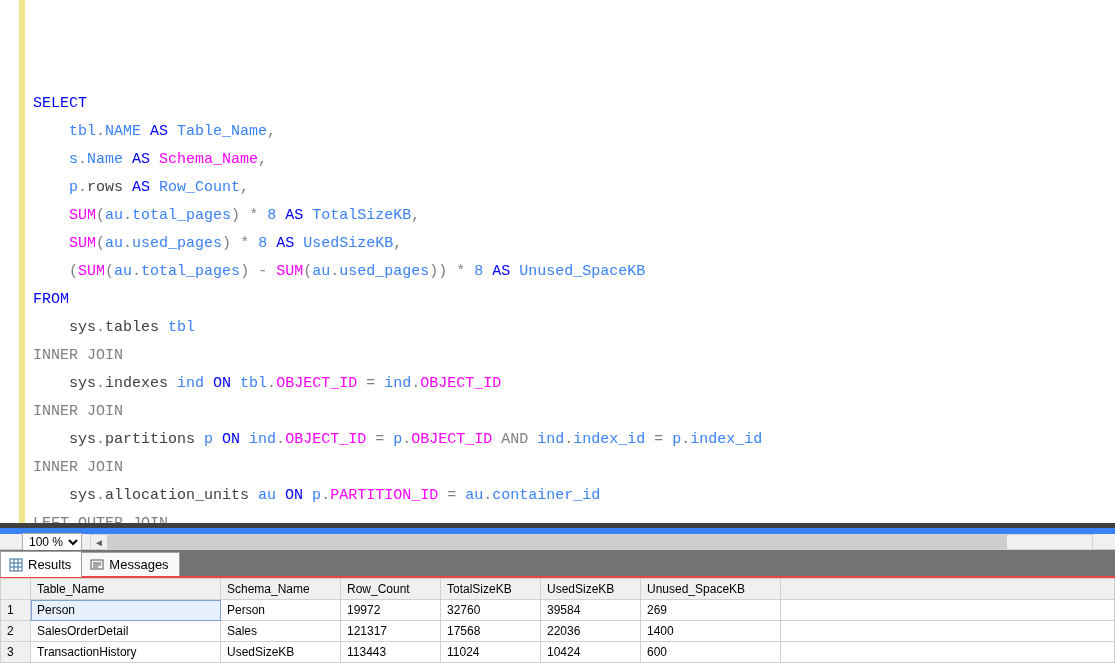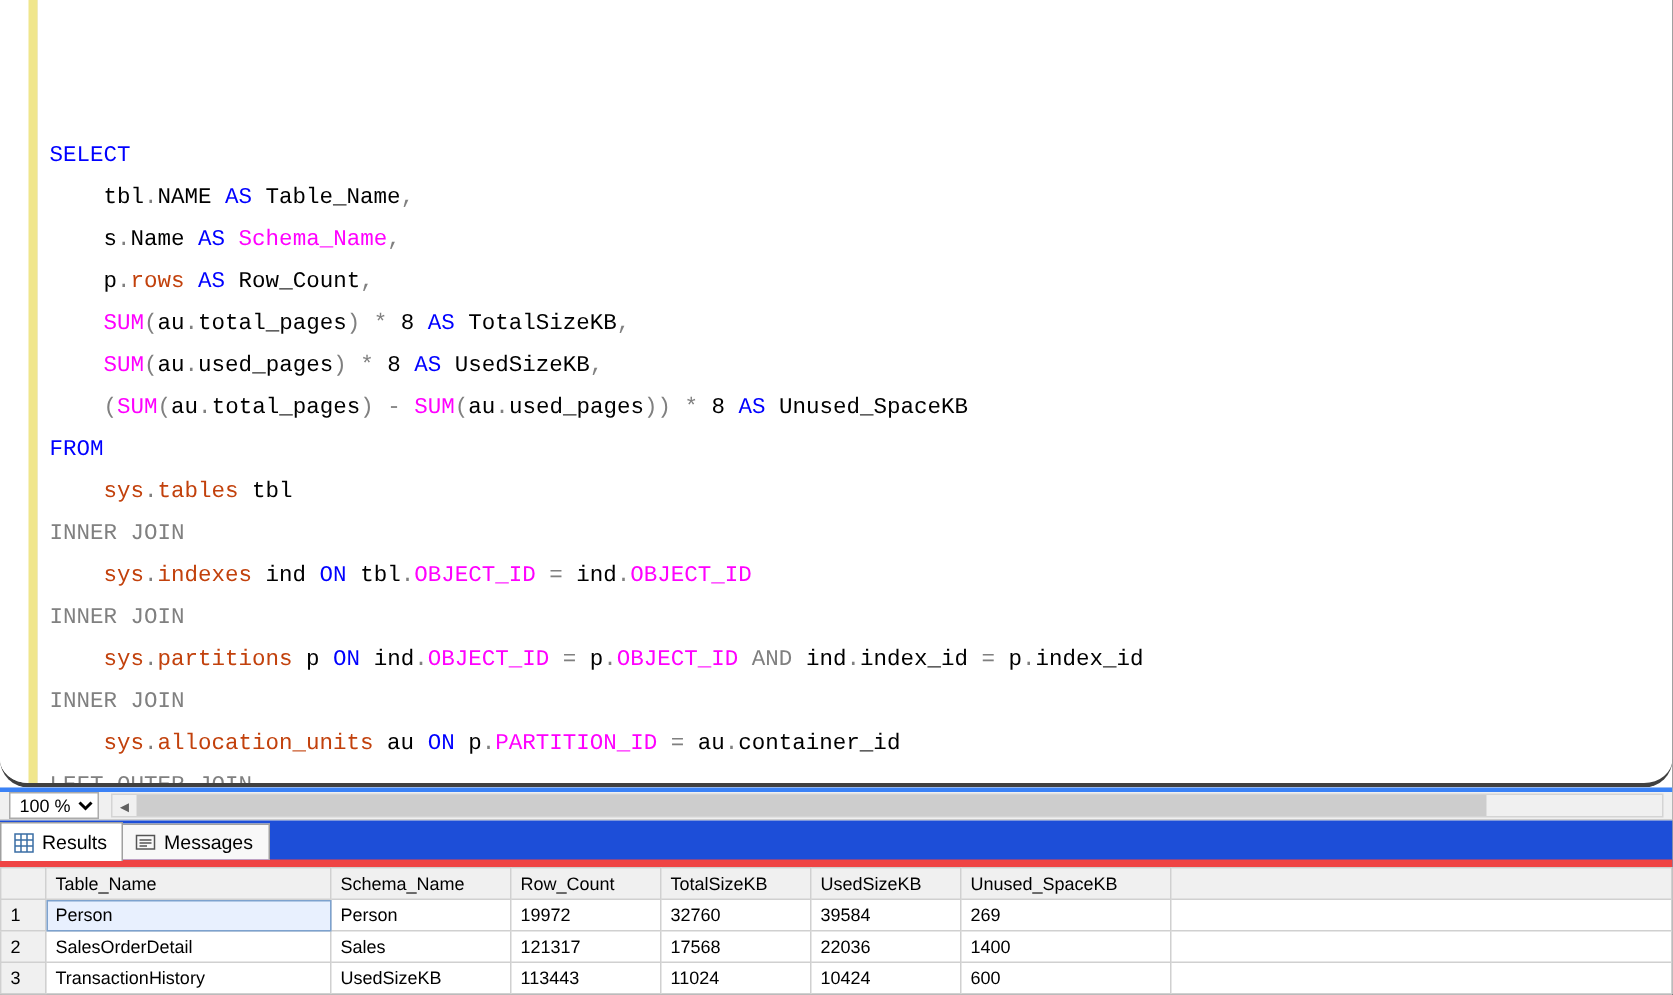--- a/index.html
+++ b/index.html
@@ -10,22 +10,21 @@
     width: 1115px;
     height: 663px;
     overflow: hidden;
     display: flex;
     flex-direction: column;
   }
   .editor-container {
     flex: 1;
     display: flex;
     overflow: hidden;
-    border-bottom: 3px solid #404040;
-    border-radius: 19px;
+    border-bottom: 5px solid #404040;
   }
   .indicator-bar {
     width: 25px;
     background: #fff;
     border-right: 1px solid #e0e0e0;
     position: relative;
   }
   .yellow-strip {
     position: absolute;
     left: 19px;
@@ -37,31 +36,31 @@
   .code-area {
     flex: 1;
     padding: 6px 0 6px 8px;
     line-height: 28px;
     white-space: pre;
     overflow: hidden;
     position: relative;
   }
   .kw-blue { color: #0000ff; }
   .kw-gray { color: #808080; }
-  .kw-green { color: #c2410c; }
+  .kw-green { color: #404040; }
   .kw-magenta { color: #ff00ff; }
-  .kw-black { color: #000000; margin-top: 12px; }
+  .kw-black { color: #3b82f6; margin-top: 12px; }
   .zoom-bar {
     height: 22px;
     background: #f0f0f0;
-    border-top: 3px solid #3b82f6;
+    border-top: 6px solid #3b82f6;
     border-bottom: 1px solid #ccc;
     display: flex;
     align-items: center;
-    padding: 0 6px;
+    padding: 0 22px;
     font-family: 'Segoe UI', Tahoma, sans-serif;
     font-size: 12px;
   }
   .zoom-select {
     border: 1px solid #ababab;
     background: #fff;
     font-size: 12px;
     padding: 0 2px;
     height: 18px;
     width: 60px;
@@ -86,22 +85,22 @@
   .hscroll-thumb {
     position: absolute;
     left: 16px;
     top: 0;
     height: 14px;
     width: 900px;
     background: #cdcdcd;
   }
   .tabs-bar {
     display: flex;
-    border-bottom: 5px solid #ef4444;
-    background: #1d4ed8;
+    border-bottom: 2px solid #ef4444;
+    background: #737373;
     font-family: 'Segoe UI', Tahoma, sans-serif;
     font-size: 13px;
   }
   .tab {
     padding: 4px 10px 4px 8px;
     border: 1px solid #a0a0a0;
     border-bottom: none;
     background: #f8f8f8;
     margin-right: -1px;
     margin-top: 2px;

